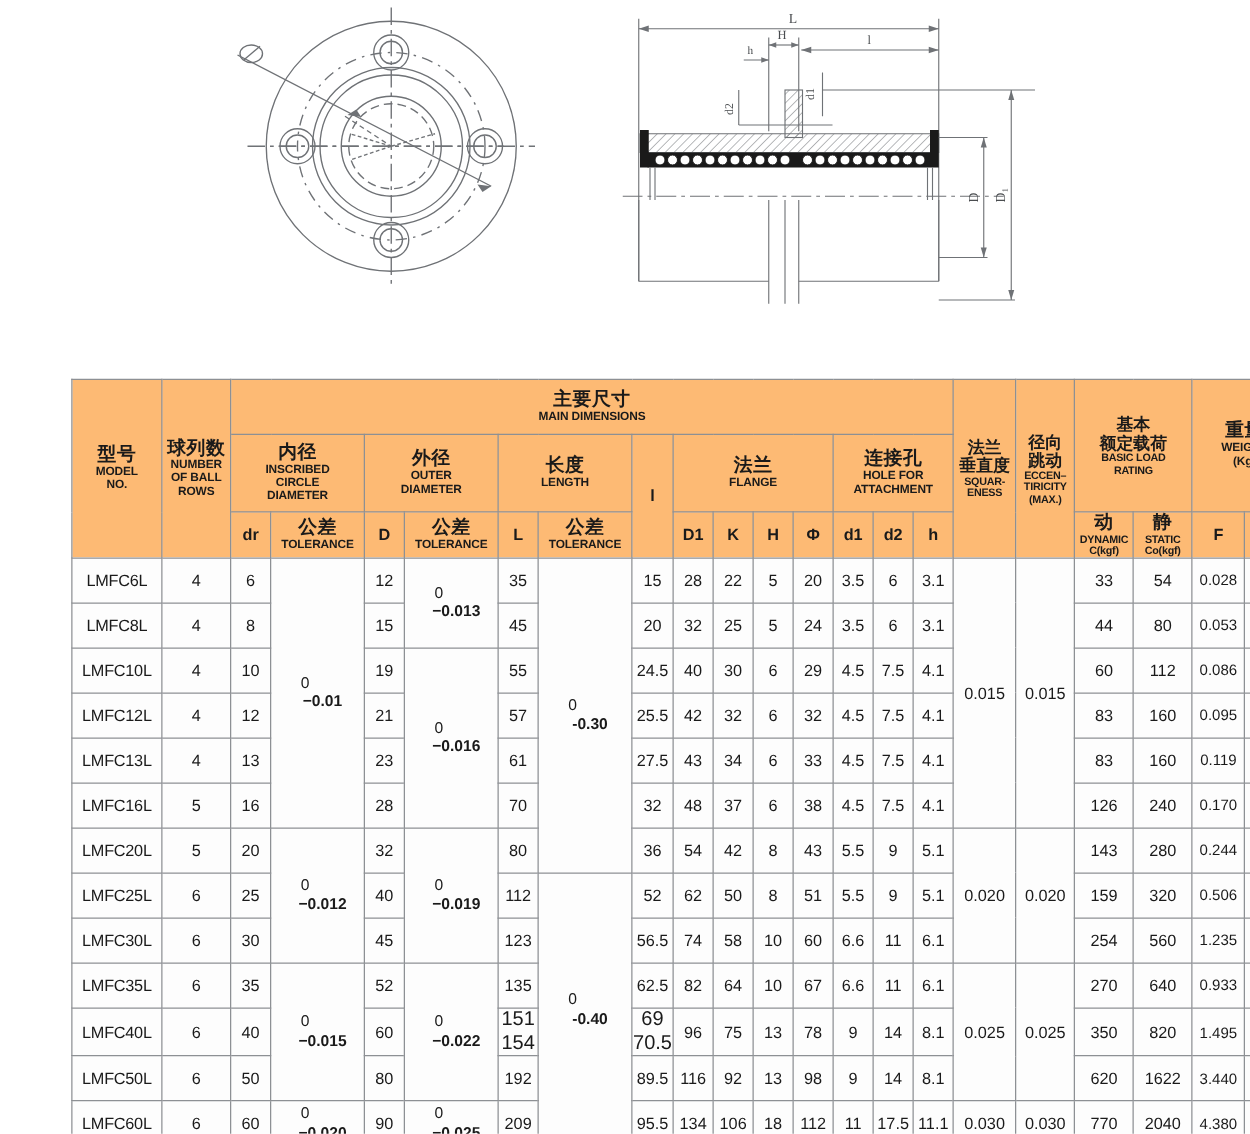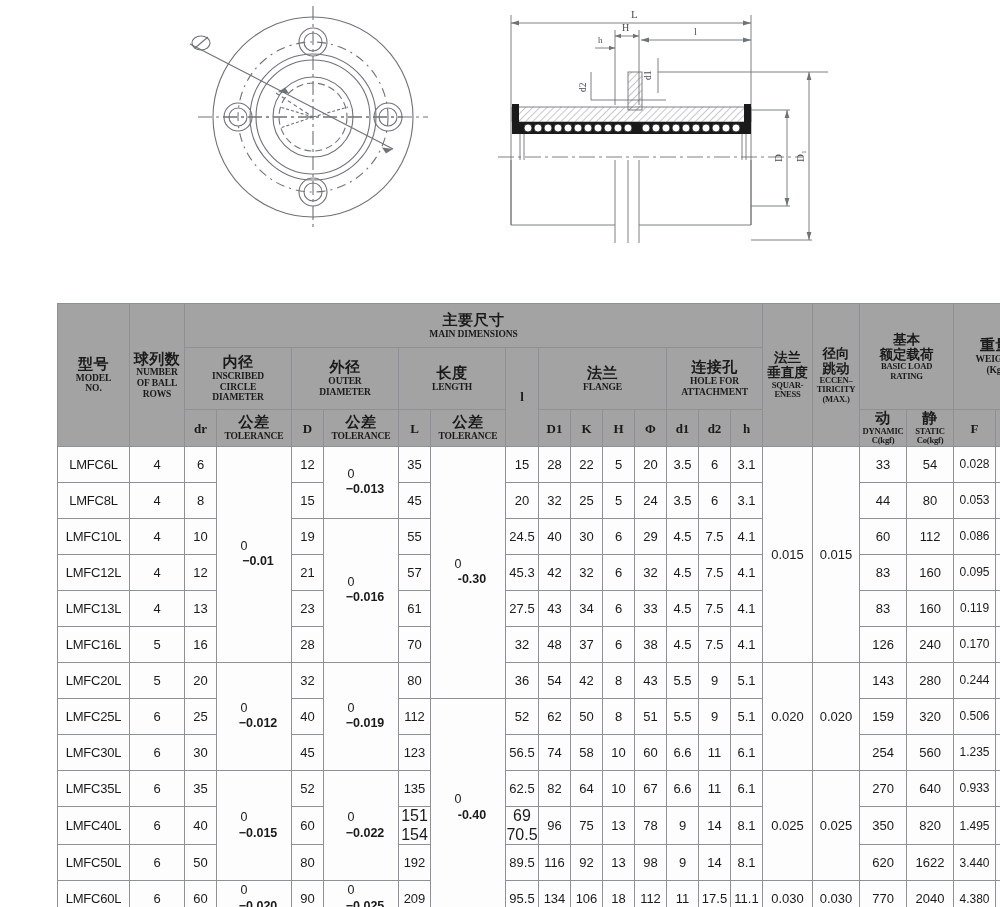--- a/index.html
+++ b/index.html
@@ -28,21 +28,21 @@
     background: #fff;
   }
   table.spec th, table.spec td {
     border: 1px solid #8d9094;
     text-align: center;
     vertical-align: middle;
     padding: 0;
     color: #1a1a1a;
     background: #fdfdfd;
   }
-  table.spec thead th { background: #a3a3a3; font-family: Liberation Serif, serif; }
+  table.spec thead th { background: #fdba74; }
 
   .cn  { font-size: 15px; font-weight: bold; letter-spacing: .5px; line-height: 1.12; }
   .cn-sm { font-size: 13.5px; font-weight: bold; line-height: 1.12; }
   .en  { font-size: 9.5px; line-height: 1.12; letter-spacing: -0.1px; }
   .en-xs { font-size: 8.6px; line-height: 1.1; letter-spacing: -0.2px; }
   .sym { font-size: 13px; }
 
   td.model { font-size: 13px; text-align: left; padding-left: 6px; letter-spacing: -0.2px; margin-top: 16px; }
   td.num { font-size: 13px; }
   td.num-sm { font-size: 12px; }
@@ -479,21 +479,21 @@
             <td class="num">112</td>
             <td class="num-sm">0.086</td>
             <td class="num-sm">0.073</td>
           </tr>
           <tr class="body">
             <td class="model">LMFC12L</td>
             <td class="num">4</td>
             <td class="num">12</td>
             <td class="num">21</td>
             <td class="num">57</td>
-            <td class="num">45.3</td>
+            <td class="num">25.5</td>
             <td class="num">42</td>
             <td class="num">32</td>
             <td class="num">6</td>
             <td class="num">32</td>
             <td class="num">4.5</td>
             <td class="num">7.5</td>
             <td class="num">4.1</td>
             <td class="num">83</td>
             <td class="num">160</td>
             <td class="num-sm">0.095</td>

